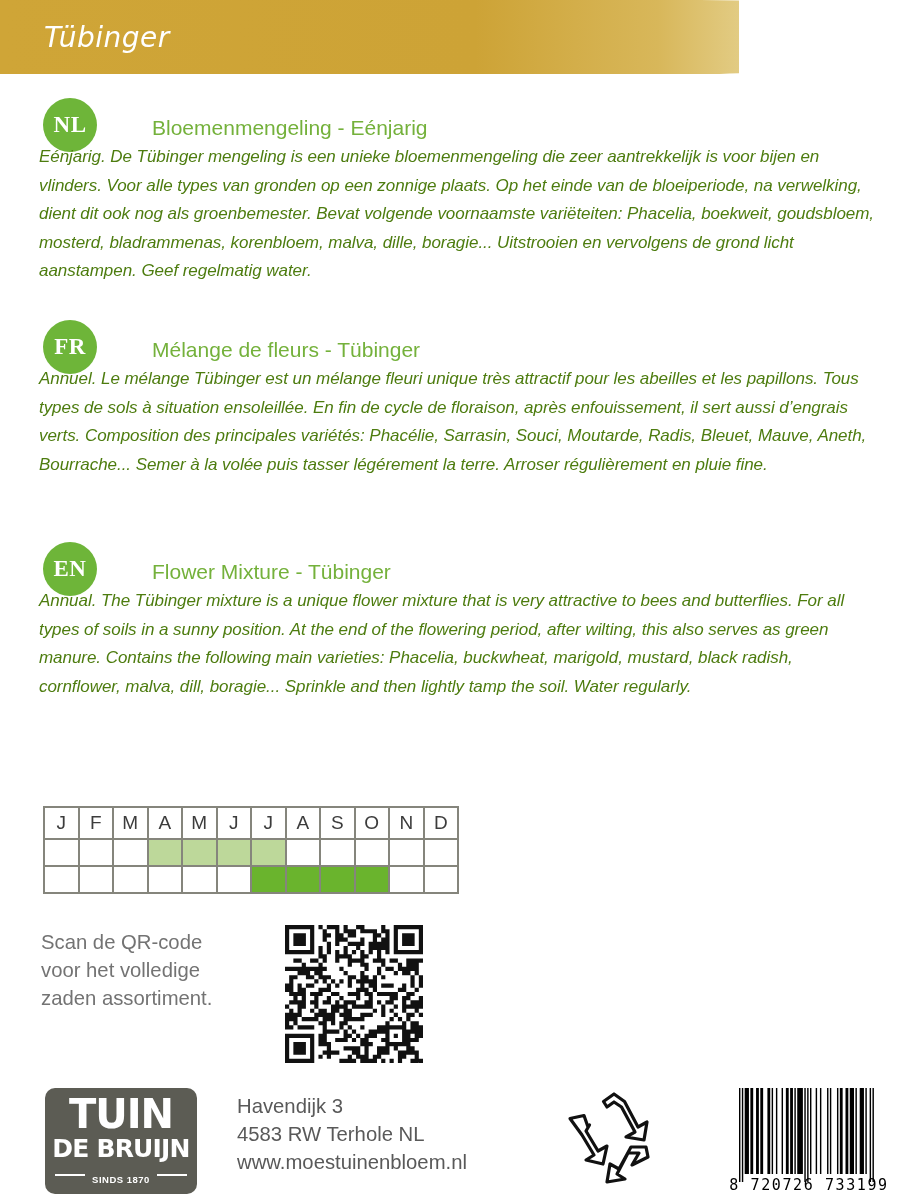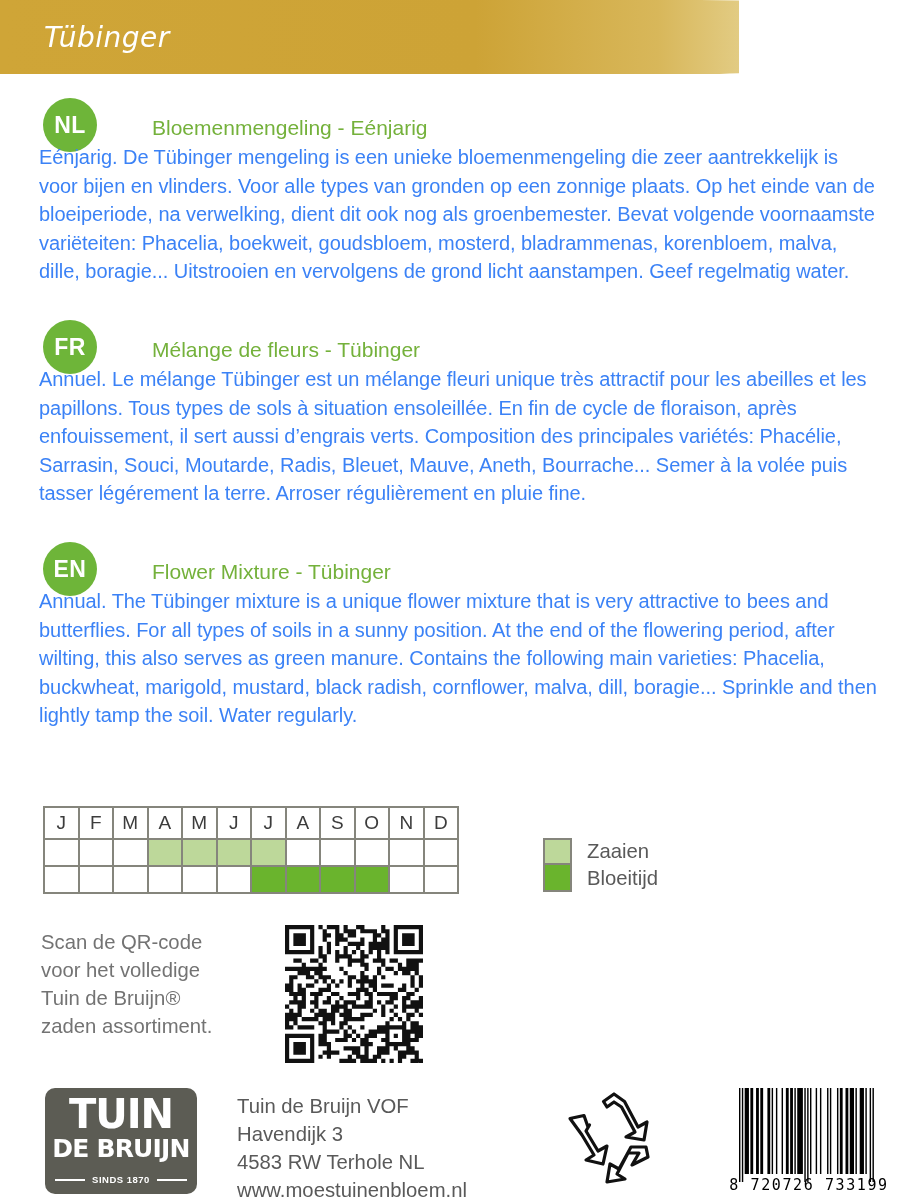--- a/index.html
+++ b/index.html
@@ -54,40 +54,42 @@
     height: 54px;
     border-radius: 50%;
     background: #6EB539;
     color: #ffffff;
     font-size: 23px;
     font-weight: bold;
     display: flex;
     align-items: center;
     justify-content: center;
     letter-spacing: 0.5px;
+    font-family: Liberation Serif, serif;
   }
 
   .lang-title {
     position: absolute;
     left: 152px;
     top: 18px;
     font-size: 21px;
     color: #74B13B;
     white-space: nowrap;
   }
 
   .lang-body {
     position: absolute;
     left: 39px;
     top: 45px;
     width: 838px;
-    font-size: 20px;
+    font-size: 17px;
     line-height: 28.5px;
-    color: #3b82f6;
+    color: #4d7c0f;
     letter-spacing: -0.05px;
+    font-style: italic;
   }
 
   
   .calendar {
     position: absolute;
     left: 43px;
     top: 806px;
     border-collapse: collapse;
   }
   .calendar td {
@@ -178,21 +180,21 @@
     font-weight: bold;
     letter-spacing: -0.8px;
     line-height: 26px;
     font-family: "DejaVu Sans", sans-serif;
   }
   .logo-sinds {
     position: absolute;
     left: 0; right: 0;
     bottom: 9px;
     display: flex;
-    align-items: center;
+    align-items: flex-start;
     justify-content: center;
     gap: 7px;
     font-size: 9.5px;
     letter-spacing: 0.5px;
     font-weight: bold;
   }
   .logo-sinds .rule {
     display: block;
     width: 30px;
     height: 2px;
@@ -305,35 +307,24 @@
           <td class="cell-bloom"></td>
           <td class="cell-bloom"></td>
           <td class="cell-bloom"></td>
           <td class="cell-bloom"></td>
           <td></td>
           <td></td>
         </tr>
     </tbody>
   </table>
 
-  <div class="legend">
-    <div class="legend-row">
-      <span class="legend-swatch cell-sow"></span>
-      <span class="legend-label">Zaaien</span>
-    </div>
-    <div class="legend-row">
-      <span class="legend-swatch cell-bloom"></span>
-      <span class="legend-label">Bloeitijd</span>
-    </div>
-  </div>
 
   <div class="qr-text">
     <div>Scan de QR-code</div>
     <div>voor het volledige</div>
-    <div>Tuin de Bruijn®</div>
     <div>zaden assortiment.</div>
   </div>
   <div class="qr-code">
     <svg id="qr-svg" width="138" height="138" viewBox="0 0 33 33" xmlns="http://www.w3.org/2000/svg" aria-hidden="true">
       <rect width="33" height="33" fill="#ffffff"></rect>
       <g id="qr-modules" fill="#111111">
           <path d="M0 0h1v1h-1zM1 0h1v1h-1zM2 0h1v1h-1zM3 0h1v1h-1zM4 0h1v1h-1zM5 0h1v1h-1zM6 0h1v1h-1zM8 0h1v1h-1zM10 0h1v1h-1zM11 0h1v1h-1zM12 0h1v1h-1zM14 0h1v1h-1zM17 0h1v1h-1zM18 0h1v1h-1zM23 0h1v1h-1zM26 0h1v1h-1zM27 0h1v1h-1zM28 0h1v1h-1zM29 0h1v1h-1zM30 0h1v1h-1zM31 0h1v1h-1zM32 0h1v1h-1zM0 1h1v1h-1zM6 1h1v1h-1zM9 1h1v1h-1zM12 1h1v1h-1zM14 1h1v1h-1zM15 1h1v1h-1zM16 1h1v1h-1zM18 1h1v1h-1zM19 1h1v1h-1zM20 1h1v1h-1zM21 1h1v1h-1zM23 1h1v1h-1zM24 1h1v1h-1zM26 1h1v1h-1zM32 1h1v1h-1zM0 2h1v1h-1zM2 2h1v1h-1zM3 2h1v1h-1zM4 2h1v1h-1zM6 2h1v1h-1zM9 2h1v1h-1zM10 2h1v1h-1zM12 2h1v1h-1zM13 2h1v1h-1zM15 2h1v1h-1zM16 2h1v1h-1zM21 2h1v1h-1zM22 2h1v1h-1zM24 2h1v1h-1zM26 2h1v1h-1zM28 2h1v1h-1zM29 2h1v1h-1zM30 2h1v1h-1zM32 2h1v1h-1zM0 3h1v1h-1zM2 3h1v1h-1zM3 3h1v1h-1zM4 3h1v1h-1zM6 3h1v1h-1zM9 3h1v1h-1zM12 3h1v1h-1zM13 3h1v1h-1zM14 3h1v1h-1zM18 3h1v1h-1zM21 3h1v1h-1zM23 3h1v1h-1zM24 3h1v1h-1zM26 3h1v1h-1zM28 3h1v1h-1zM29 3h1v1h-1zM30 3h1v1h-1zM32 3h1v1h-1zM0 4h1v1h-1zM2 4h1v1h-1zM3 4h1v1h-1zM4 4h1v1h-1zM6 4h1v1h-1zM10 4h1v1h-1zM12 4h1v1h-1zM15 4h1v1h-1zM16 4h1v1h-1zM17 4h1v1h-1zM18 4h1v1h-1zM20 4h1v1h-1zM21 4h1v1h-1zM22 4h1v1h-1zM23 4h1v1h-1zM24 4h1v1h-1zM26 4h1v1h-1zM28 4h1v1h-1zM29 4h1v1h-1zM30 4h1v1h-1zM32 4h1v1h-1zM0 5h1v1h-1zM6 5h1v1h-1zM8 5h1v1h-1zM10 5h1v1h-1zM14 5h1v1h-1zM17 5h1v1h-1zM20 5h1v1h-1zM21 5h1v1h-1zM22 5h1v1h-1zM23 5h1v1h-1zM24 5h1v1h-1zM26 5h1v1h-1zM32 5h1v1h-1zM0 6h1v1h-1zM1 6h1v1h-1zM2 6h1v1h-1zM3 6h1v1h-1zM4 6h1v1h-1zM5 6h1v1h-1zM6 6h1v1h-1zM8 6h1v1h-1zM10 6h1v1h-1zM12 6h1v1h-1zM14 6h1v1h-1zM16 6h1v1h-1zM18 6h1v1h-1zM20 6h1v1h-1zM22 6h1v1h-1zM24 6h1v1h-1zM26 6h1v1h-1zM27 6h1v1h-1zM28 6h1v1h-1zM29 6h1v1h-1zM30 6h1v1h-1zM31 6h1v1h-1zM32 6h1v1h-1zM8 7h1v1h-1zM9 7h1v1h-1zM12 7h1v1h-1zM13 7h1v1h-1zM14 7h1v1h-1zM15 7h1v1h-1zM18 7h1v1h-1zM19 7h1v1h-1zM22 7h1v1h-1zM2 8h1v1h-1zM3 8h1v1h-1zM6 8h1v1h-1zM7 8h1v1h-1zM9 8h1v1h-1zM12 8h1v1h-1zM15 8h1v1h-1zM16 8h1v1h-1zM17 8h1v1h-1zM18 8h1v1h-1zM21 8h1v1h-1zM22 8h1v1h-1zM23 8h1v1h-1zM25 8h1v1h-1zM26 8h1v1h-1zM29 8h1v1h-1zM30 8h1v1h-1zM31 8h1v1h-1zM32 8h1v1h-1zM4 9h1v1h-1zM8 9h1v1h-1zM15 9h1v1h-1zM18 9h1v1h-1zM19 9h1v1h-1zM23 9h1v1h-1zM27 9h1v1h-1zM29 9h1v1h-1zM30 9h1v1h-1zM31 9h1v1h-1zM0 10h1v1h-1zM1 10h1v1h-1zM2 10h1v1h-1zM3 10h1v1h-1zM4 10h1v1h-1zM5 10h1v1h-1zM6 10h1v1h-1zM7 10h1v1h-1zM8 10h1v1h-1zM9 10h1v1h-1zM13 10h1v1h-1zM19 10h1v1h-1zM22 10h1v1h-1zM24 10h1v1h-1zM25 10h1v1h-1zM27 10h1v1h-1zM28 10h1v1h-1zM29 10h1v1h-1zM30 10h1v1h-1zM31 10h1v1h-1zM3 11h1v1h-1zM4 11h1v1h-1zM5 11h1v1h-1zM7 11h1v1h-1zM8 11h1v1h-1zM14 11h1v1h-1zM18 11h1v1h-1zM22 11h1v1h-1zM26 11h1v1h-1zM28 11h1v1h-1zM29 11h1v1h-1zM31 11h1v1h-1zM1 12h1v1h-1zM2 12h1v1h-1zM5 12h1v1h-1zM6 12h1v1h-1zM8 12h1v1h-1zM9 12h1v1h-1zM10 12h1v1h-1zM15 12h1v1h-1zM16 12h1v1h-1zM18 12h1v1h-1zM19 12h1v1h-1zM21 12h1v1h-1zM23 12h1v1h-1zM30 12h1v1h-1zM32 12h1v1h-1zM1 13h1v1h-1zM7 13h1v1h-1zM9 13h1v1h-1zM11 13h1v1h-1zM13 13h1v1h-1zM15 13h1v1h-1zM17 13h1v1h-1zM18 13h1v1h-1zM19 13h1v1h-1zM20 13h1v1h-1zM21 13h1v1h-1zM30 13h1v1h-1zM32 13h1v1h-1zM0 14h1v1h-1zM1 14h1v1h-1zM3 14h1v1h-1zM5 14h1v1h-1zM6 14h1v1h-1zM10 14h1v1h-1zM12 14h1v1h-1zM15 14h1v1h-1zM18 14h1v1h-1zM20 14h1v1h-1zM21 14h1v1h-1zM23 14h1v1h-1zM24 14h1v1h-1zM25 14h1v1h-1zM28 14h1v1h-1zM30 14h1v1h-1zM32 14h1v1h-1zM0 15h1v1h-1zM1 15h1v1h-1zM3 15h1v1h-1zM4 15h1v1h-1zM8 15h1v1h-1zM9 15h1v1h-1zM10 15h1v1h-1zM17 15h1v1h-1zM18 15h1v1h-1zM19 15h1v1h-1zM21 15h1v1h-1zM27 15h1v1h-1zM28 15h1v1h-1zM31 15h1v1h-1zM1 16h1v1h-1zM2 16h1v1h-1zM3 16h1v1h-1zM4 16h1v1h-1zM6 16h1v1h-1zM7 16h1v1h-1zM8 16h1v1h-1zM11 16h1v1h-1zM12 16h1v1h-1zM15 16h1v1h-1zM16 16h1v1h-1zM17 16h1v1h-1zM19 16h1v1h-1zM20 16h1v1h-1zM22 16h1v1h-1zM23 16h1v1h-1zM24 16h1v1h-1zM25 16h1v1h-1zM26 16h1v1h-1zM29 16h1v1h-1zM30 16h1v1h-1zM2 17h1v1h-1zM4 17h1v1h-1zM7 17h1v1h-1zM10 17h1v1h-1zM13 17h1v1h-1zM17 17h1v1h-1zM20 17h1v1h-1zM25 17h1v1h-1zM26 17h1v1h-1zM28 17h1v1h-1zM29 17h1v1h-1zM32 17h1v1h-1zM1 18h1v1h-1zM2 18h1v1h-1zM3 18h1v1h-1zM4 18h1v1h-1zM6 18h1v1h-1zM7 18h1v1h-1zM9 18h1v1h-1zM10 18h1v1h-1zM12 18h1v1h-1zM14 18h1v1h-1zM15 18h1v1h-1zM16 18h1v1h-1zM19 18h1v1h-1zM20 18h1v1h-1zM22 18h1v1h-1zM24 18h1v1h-1zM25 18h1v1h-1zM28 18h1v1h-1zM30 18h1v1h-1zM31 18h1v1h-1zM32 18h1v1h-1zM0 19h1v1h-1zM3 19h1v1h-1zM4 19h1v1h-1zM7 19h1v1h-1zM11 19h1v1h-1zM12 19h1v1h-1zM13 19h1v1h-1zM14 19h1v1h-1zM16 19h1v1h-1zM17 19h1v1h-1zM18 19h1v1h-1zM19 19h1v1h-1zM20 19h1v1h-1zM23 19h1v1h-1zM26 19h1v1h-1zM28 19h1v1h-1zM29 19h1v1h-1zM30 19h1v1h-1zM31 19h1v1h-1zM32 19h1v1h-1zM1 20h1v1h-1zM3 20h1v1h-1zM6 20h1v1h-1zM8 20h1v1h-1zM9 20h1v1h-1zM11 20h1v1h-1zM12 20h1v1h-1zM14 20h1v1h-1zM15 20h1v1h-1zM21 20h1v1h-1zM23 20h1v1h-1zM25 20h1v1h-1zM28 20h1v1h-1zM31 20h1v1h-1zM0 21h1v1h-1zM1 21h1v1h-1zM2 21h1v1h-1zM3 21h1v1h-1zM7 21h1v1h-1zM8 21h1v1h-1zM9 21h1v1h-1zM10 21h1v1h-1zM11 21h1v1h-1zM13 21h1v1h-1zM14 21h1v1h-1zM15 21h1v1h-1zM18 21h1v1h-1zM19 21h1v1h-1zM20 21h1v1h-1zM23 21h1v1h-1zM26 21h1v1h-1zM29 21h1v1h-1zM30 21h1v1h-1zM32 21h1v1h-1zM0 22h1v1h-1zM1 22h1v1h-1zM2 22h1v1h-1zM4 22h1v1h-1zM5 22h1v1h-1zM6 22h1v1h-1zM7 22h1v1h-1zM9 22h1v1h-1zM10 22h1v1h-1zM11 22h1v1h-1zM14 22h1v1h-1zM15 22h1v1h-1zM16 22h1v1h-1zM17 22h1v1h-1zM18 22h1v1h-1zM25 22h1v1h-1zM27 22h1v1h-1zM29 22h1v1h-1zM0 23h1v1h-1zM2 23h1v1h-1zM8 23h1v1h-1zM9 23h1v1h-1zM11 23h1v1h-1zM13 23h1v1h-1zM14 23h1v1h-1zM24 23h1v1h-1zM28 23h1v1h-1zM30 23h1v1h-1zM31 23h1v1h-1zM0 24h1v1h-1zM1 24h1v1h-1zM3 24h1v1h-1zM4 24h1v1h-1zM5 24h1v1h-1zM6 24h1v1h-1zM9 24h1v1h-1zM13 24h1v1h-1zM15 24h1v1h-1zM18 24h1v1h-1zM22 24h1v1h-1zM23 24h1v1h-1zM24 24h1v1h-1zM25 24h1v1h-1zM26 24h1v1h-1zM27 24h1v1h-1zM28 24h1v1h-1zM30 24h1v1h-1zM31 24h1v1h-1zM32 24h1v1h-1zM9 25h1v1h-1zM10 25h1v1h-1zM11 25h1v1h-1zM12 25h1v1h-1zM14 25h1v1h-1zM16 25h1v1h-1zM20 25h1v1h-1zM21 25h1v1h-1zM22 25h1v1h-1zM23 25h1v1h-1zM24 25h1v1h-1zM28 25h1v1h-1zM29 25h1v1h-1zM30 25h1v1h-1zM31 25h1v1h-1zM32 25h1v1h-1zM0 26h1v1h-1zM1 26h1v1h-1zM2 26h1v1h-1zM3 26h1v1h-1zM4 26h1v1h-1zM5 26h1v1h-1zM6 26h1v1h-1zM8 26h1v1h-1zM9 26h1v1h-1zM14 26h1v1h-1zM15 26h1v1h-1zM17 26h1v1h-1zM19 26h1v1h-1zM20 26h1v1h-1zM21 26h1v1h-1zM24 26h1v1h-1zM26 26h1v1h-1zM28 26h1v1h-1zM29 26h1v1h-1zM31 26h1v1h-1zM32 26h1v1h-1zM0 27h1v1h-1zM6 27h1v1h-1zM8 27h1v1h-1zM9 27h1v1h-1zM12 27h1v1h-1zM13 27h1v1h-1zM14 27h1v1h-1zM16 27h1v1h-1zM18 27h1v1h-1zM19 27h1v1h-1zM23 27h1v1h-1zM24 27h1v1h-1zM28 27h1v1h-1zM29 27h1v1h-1zM30 27h1v1h-1zM31 27h1v1h-1zM0 28h1v1h-1zM2 28h1v1h-1zM3 28h1v1h-1zM4 28h1v1h-1zM6 28h1v1h-1zM8 28h1v1h-1zM9 28h1v1h-1zM10 28h1v1h-1zM18 28h1v1h-1zM19 28h1v1h-1zM20 28h1v1h-1zM24 28h1v1h-1zM25 28h1v1h-1zM26 28h1v1h-1zM27 28h1v1h-1zM28 28h1v1h-1zM29 28h1v1h-1zM0 29h1v1h-1zM2 29h1v1h-1zM3 29h1v1h-1zM4 29h1v1h-1zM6 29h1v1h-1zM10 29h1v1h-1zM14 29h1v1h-1zM15 29h1v1h-1zM16 29h1v1h-1zM17 29h1v1h-1zM19 29h1v1h-1zM22 29h1v1h-1zM23 29h1v1h-1zM24 29h1v1h-1zM26 29h1v1h-1zM29 29h1v1h-1zM30 29h1v1h-1zM0 30h1v1h-1zM2 30h1v1h-1zM3 30h1v1h-1zM4 30h1v1h-1zM6 30h1v1h-1zM9 30h1v1h-1zM10 30h1v1h-1zM11 30h1v1h-1zM12 30h1v1h-1zM16 30h1v1h-1zM17 30h1v1h-1zM19 30h1v1h-1zM22 30h1v1h-1zM23 30h1v1h-1zM24 30h1v1h-1zM27 30h1v1h-1zM28 30h1v1h-1zM29 30h1v1h-1zM30 30h1v1h-1zM31 30h1v1h-1zM0 31h1v1h-1zM6 31h1v1h-1zM8 31h1v1h-1zM10 31h1v1h-1zM15 31h1v1h-1zM17 31h1v1h-1zM18 31h1v1h-1zM19 31h1v1h-1zM21 31h1v1h-1zM22 31h1v1h-1zM27 31h1v1h-1zM28 31h1v1h-1zM31 31h1v1h-1zM0 32h1v1h-1zM1 32h1v1h-1zM2 32h1v1h-1zM3 32h1v1h-1zM4 32h1v1h-1zM5 32h1v1h-1zM6 32h1v1h-1zM13 32h1v1h-1zM14 32h1v1h-1zM15 32h1v1h-1zM16 32h1v1h-1zM18 32h1v1h-1zM19 32h1v1h-1zM20 32h1v1h-1zM21 32h1v1h-1zM23 32h1v1h-1zM25 32h1v1h-1zM27 32h1v1h-1zM30 32h1v1h-1zM31 32h1v1h-1zM32 32h1v1h-1z"></path>
         </g>
     </svg>
   </div>
@@ -342,21 +333,20 @@
     <div class="logo-tuin">TUIN</div>
     <div class="logo-debruijn">DE BRUIJN</div>
     <div class="logo-sinds">
       <span class="rule"></span>
       <span>SINDS 1870</span>
       <span class="rule"></span>
     </div>
   </div>
 
   <div class="address">
-    <div>Tuin de Bruijn VOF</div>
     <div>Havendijk 3</div>
     <div>4583 RW Terhole NL</div>
     <div>www.moestuinenbloem.nl</div>
   </div>
 
   <div class="recycle">
     <svg width="104" height="100" viewBox="0 0 104 100" xmlns="http://www.w3.org/2000/svg" aria-hidden="true">
       <g fill="none" stroke="#111111" stroke-width="3.2" stroke-linejoin="round">
         <path d="M41.5 10.5 L52 3 L62.5 10.5 L76 36 L85 31 L82 49 L64 46 L73 41 L59.5 16 L52 11 L45 16 Z"></path>
         <path d="M26 36 L22 24.5 L8 27.5 L20 44 L32 64 L24 69 L41 73 L45 55 L36 60 L24 40 L27.5 34 Z"></path>

